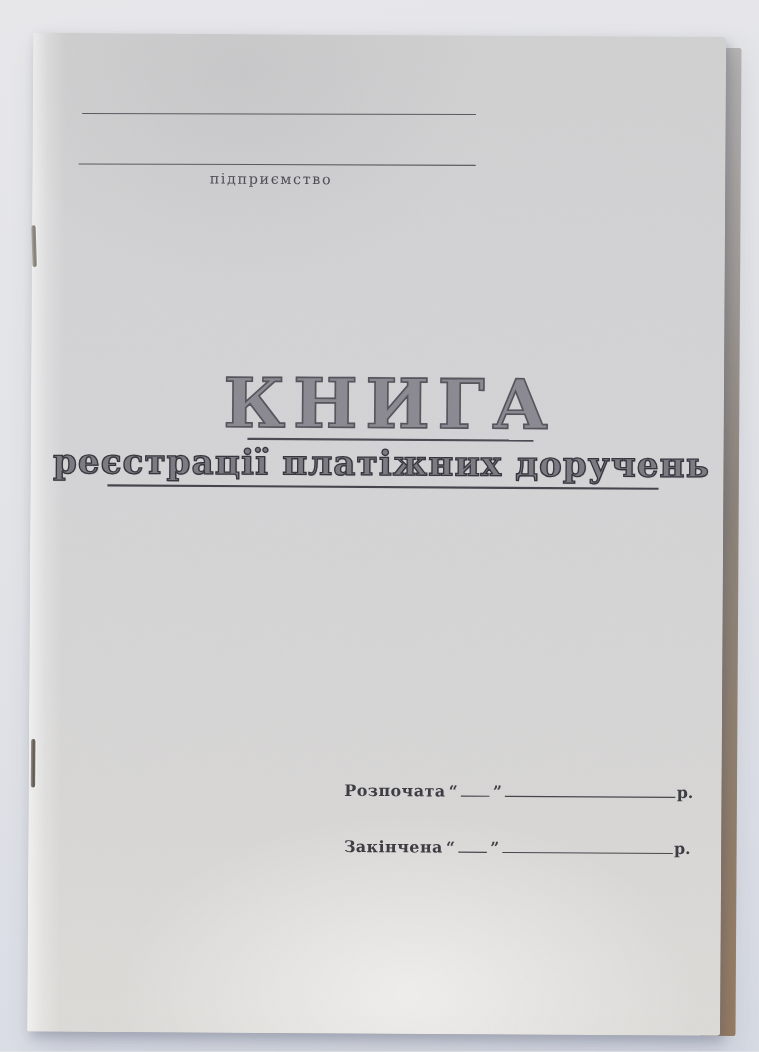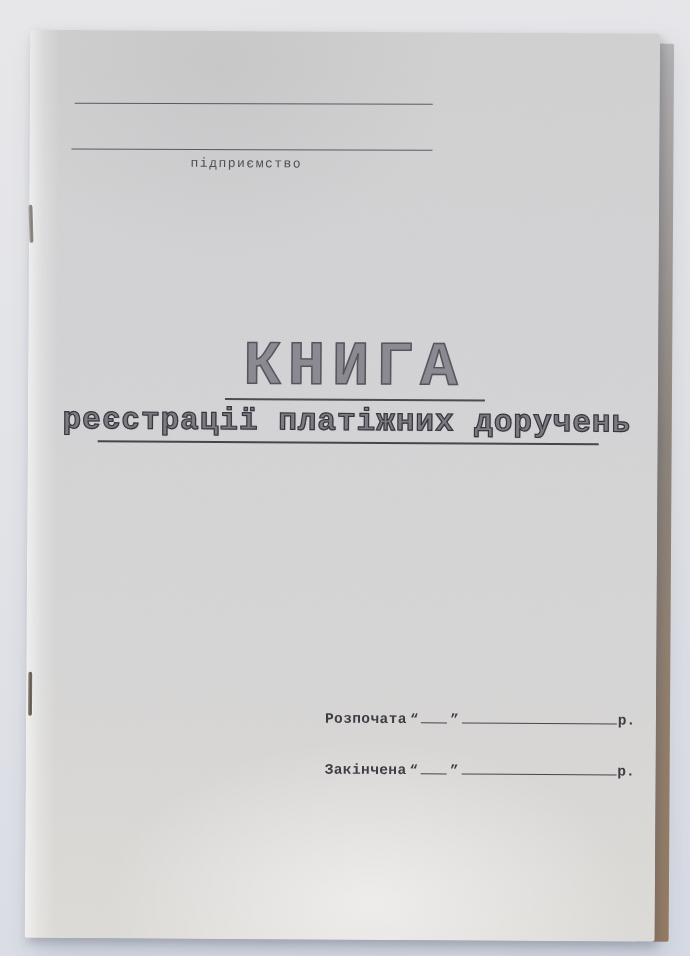--- a/index.html
+++ b/index.html
@@ -8,21 +8,21 @@
     --ink-color:#45444c;
     --page-edge-color:#9c7f63;
   }
   *{margin:0;padding:0;box-sizing:border-box;}
   html,body{width:690px;height:956px;overflow:hidden;}
   body{
     font-family:"DejaVu Serif","Liberation Serif",serif;
     background:linear-gradient(168deg,var(--background-color) 0%,#e2e3e7 45%,#d7dbe4 100%);
     position:relative;
   }
-  .scene{position:absolute;inset:0;font-family:Liberation Mono, monospace;}
+  .scene{position:absolute;inset:0;}
   
   .book{
     position:absolute;left:30px;top:30px;width:630px;height:908px;
     transform:rotate(0.35deg);transform-origin:30px 30px;
   }
   .page-block-edge{
     position:absolute;left:612px;top:10px;width:32px;height:898px;
     background:linear-gradient(180deg,rgba(150,145,140,.55) 0%,#948a7e 45%,#98826a 80%,var(--page-edge-color) 100%);
     border-radius:0 2px 2px 0;
     z-index:0;
@@ -78,21 +78,21 @@
     position:absolute;left:70px;top:410px;width:501px;
     border-bottom:2.5px solid #44434b;
   }
   
   .field-row{
     position:absolute;left:287px;display:flex;align-items:baseline;
     font-size:14.5px;font-weight:700;color:#3c3b42;white-space:nowrap;
   }
   .field-row-started{top:679px;}
   .field-row-finished{top:730px;}
-  .field-label{letter-spacing:.4px;margin-left:12px;}
+  .field-label{letter-spacing:.4px;}
   .quote{margin:0 3px;font-size:14px;}
   .blank{display:inline-block;border-bottom:1.8px solid #45444c;}
   .day-blank{width:26px;}
   .date-blank{width:155px;}
   .year-suffix{margin-left:1px;}
 </style>
 </head>
 <body>
 
 <div class="scene">

